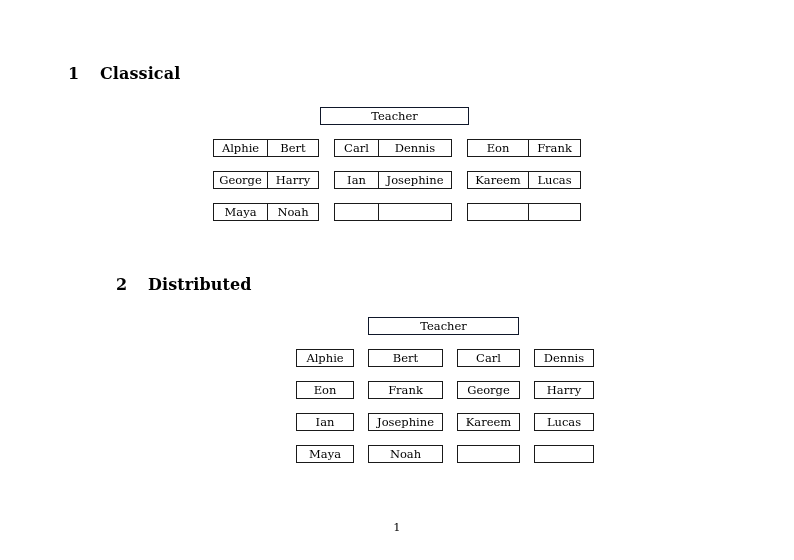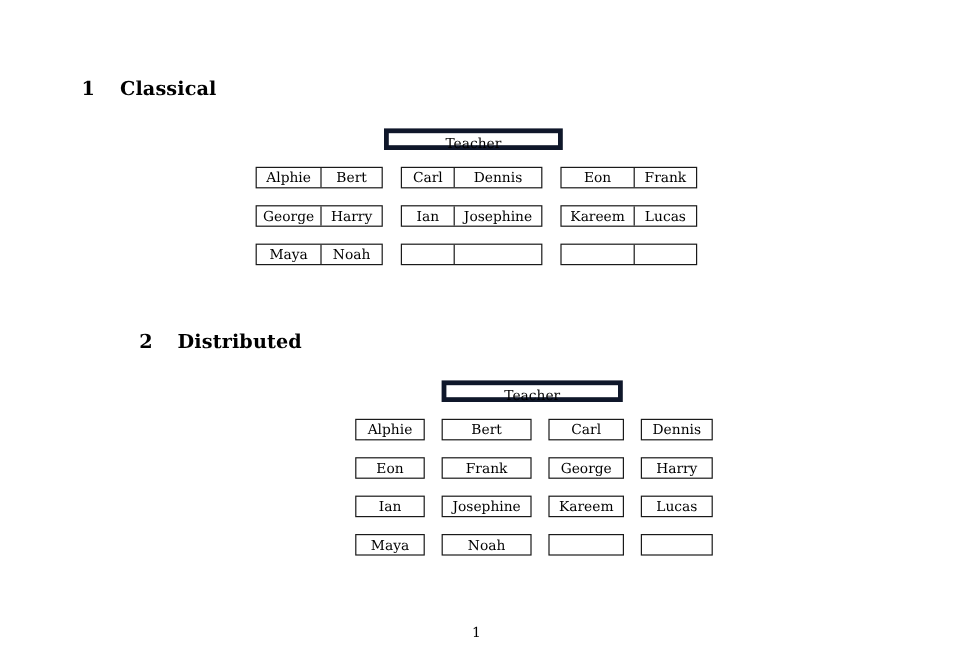--- a/index.html
+++ b/index.html
@@ -53,21 +53,21 @@
     white-space: nowrap;
     overflow: hidden;
   }
 
   .teacher-box {
     position: absolute;
     height: 18px;
     line-height: 16px;
     text-align: center;
     font-size: 11.5px;
-    border: 4px solid #0f172a;
+    border: 1px solid #0f172a;
     background: #ffffff;
     box-sizing: border-box;
   }
 
   
   #classical-block {
     position: absolute;
     top: 0;
     left: 0;
     width: 794px;

